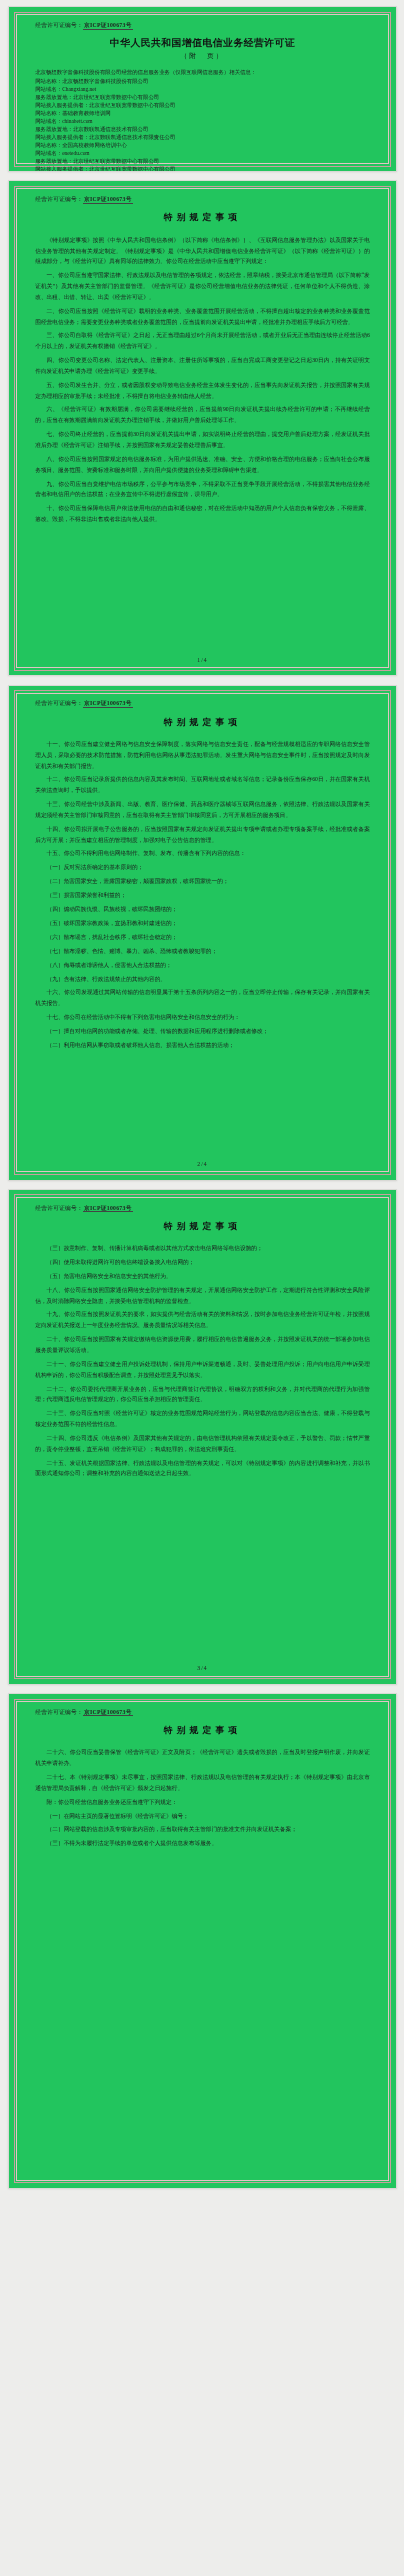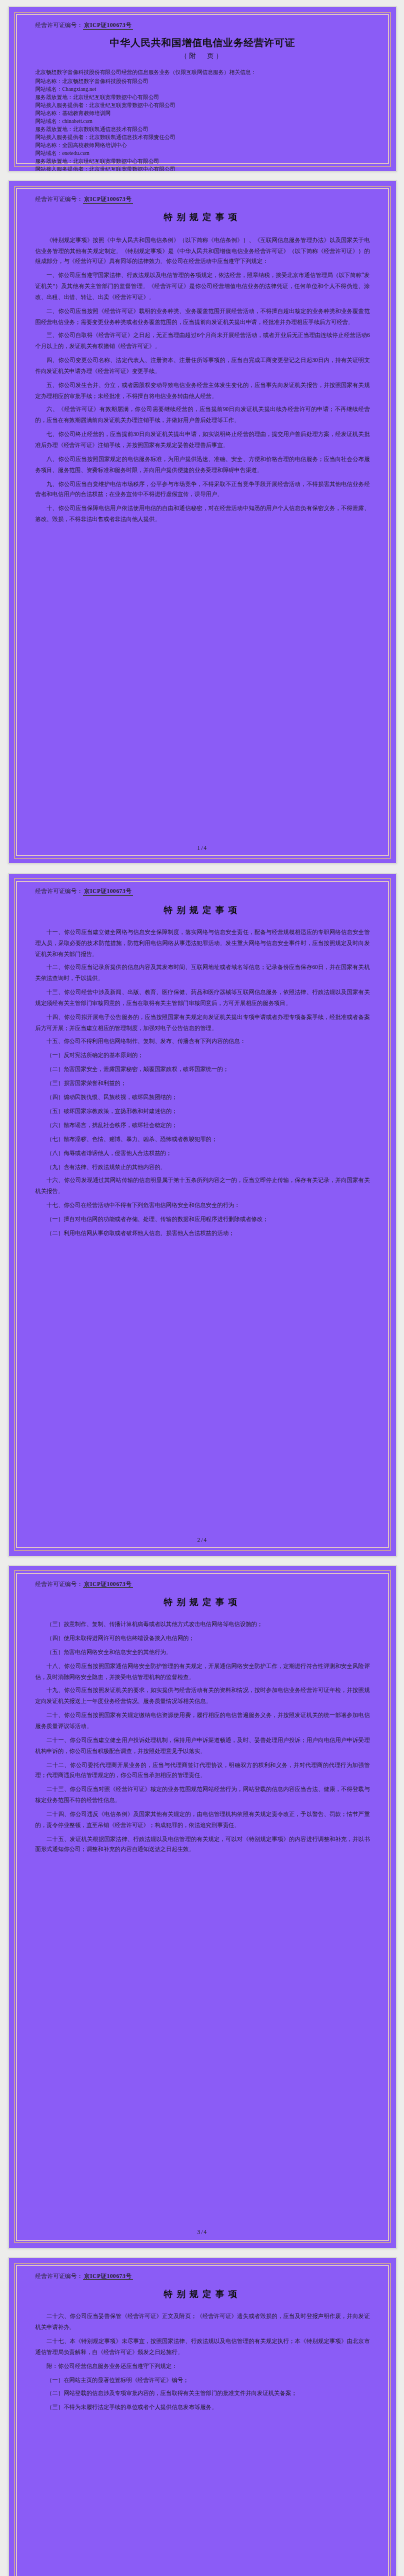--- a/index.html
+++ b/index.html
@@ -8,29 +8,29 @@
     background: #ededeb;
     width: 405px;
     font-family: "Liberation Serif", "DejaVu Serif", serif;
   }
   .doc { width: 405px; }
 
   .page {
     position: relative;
     width: 389px;
     margin: 8.2px auto;
-    background: #8b5cf6;
+    background: #22c55e;
     border: 0.5px solid #d9d9d5;
     box-shadow: 0 0.5px 2.1px rgba(0,0,0,0.10);
     box-sizing: border-box;
     overflow: hidden;
   }
   .page:first-child { margin-top: 6.2px; }
   .page.cover { height: 166px; }
-  .page.tall  { height: 684px; }
+  .page.tall  { height: 496px; }
 
   .frame {
     position: absolute;
     inset: 4.6px;
     border: 0.5px solid #c99f9f;
     pointer-events: none;
   }
   .frame::after {
     content: "";
     position: absolute;

